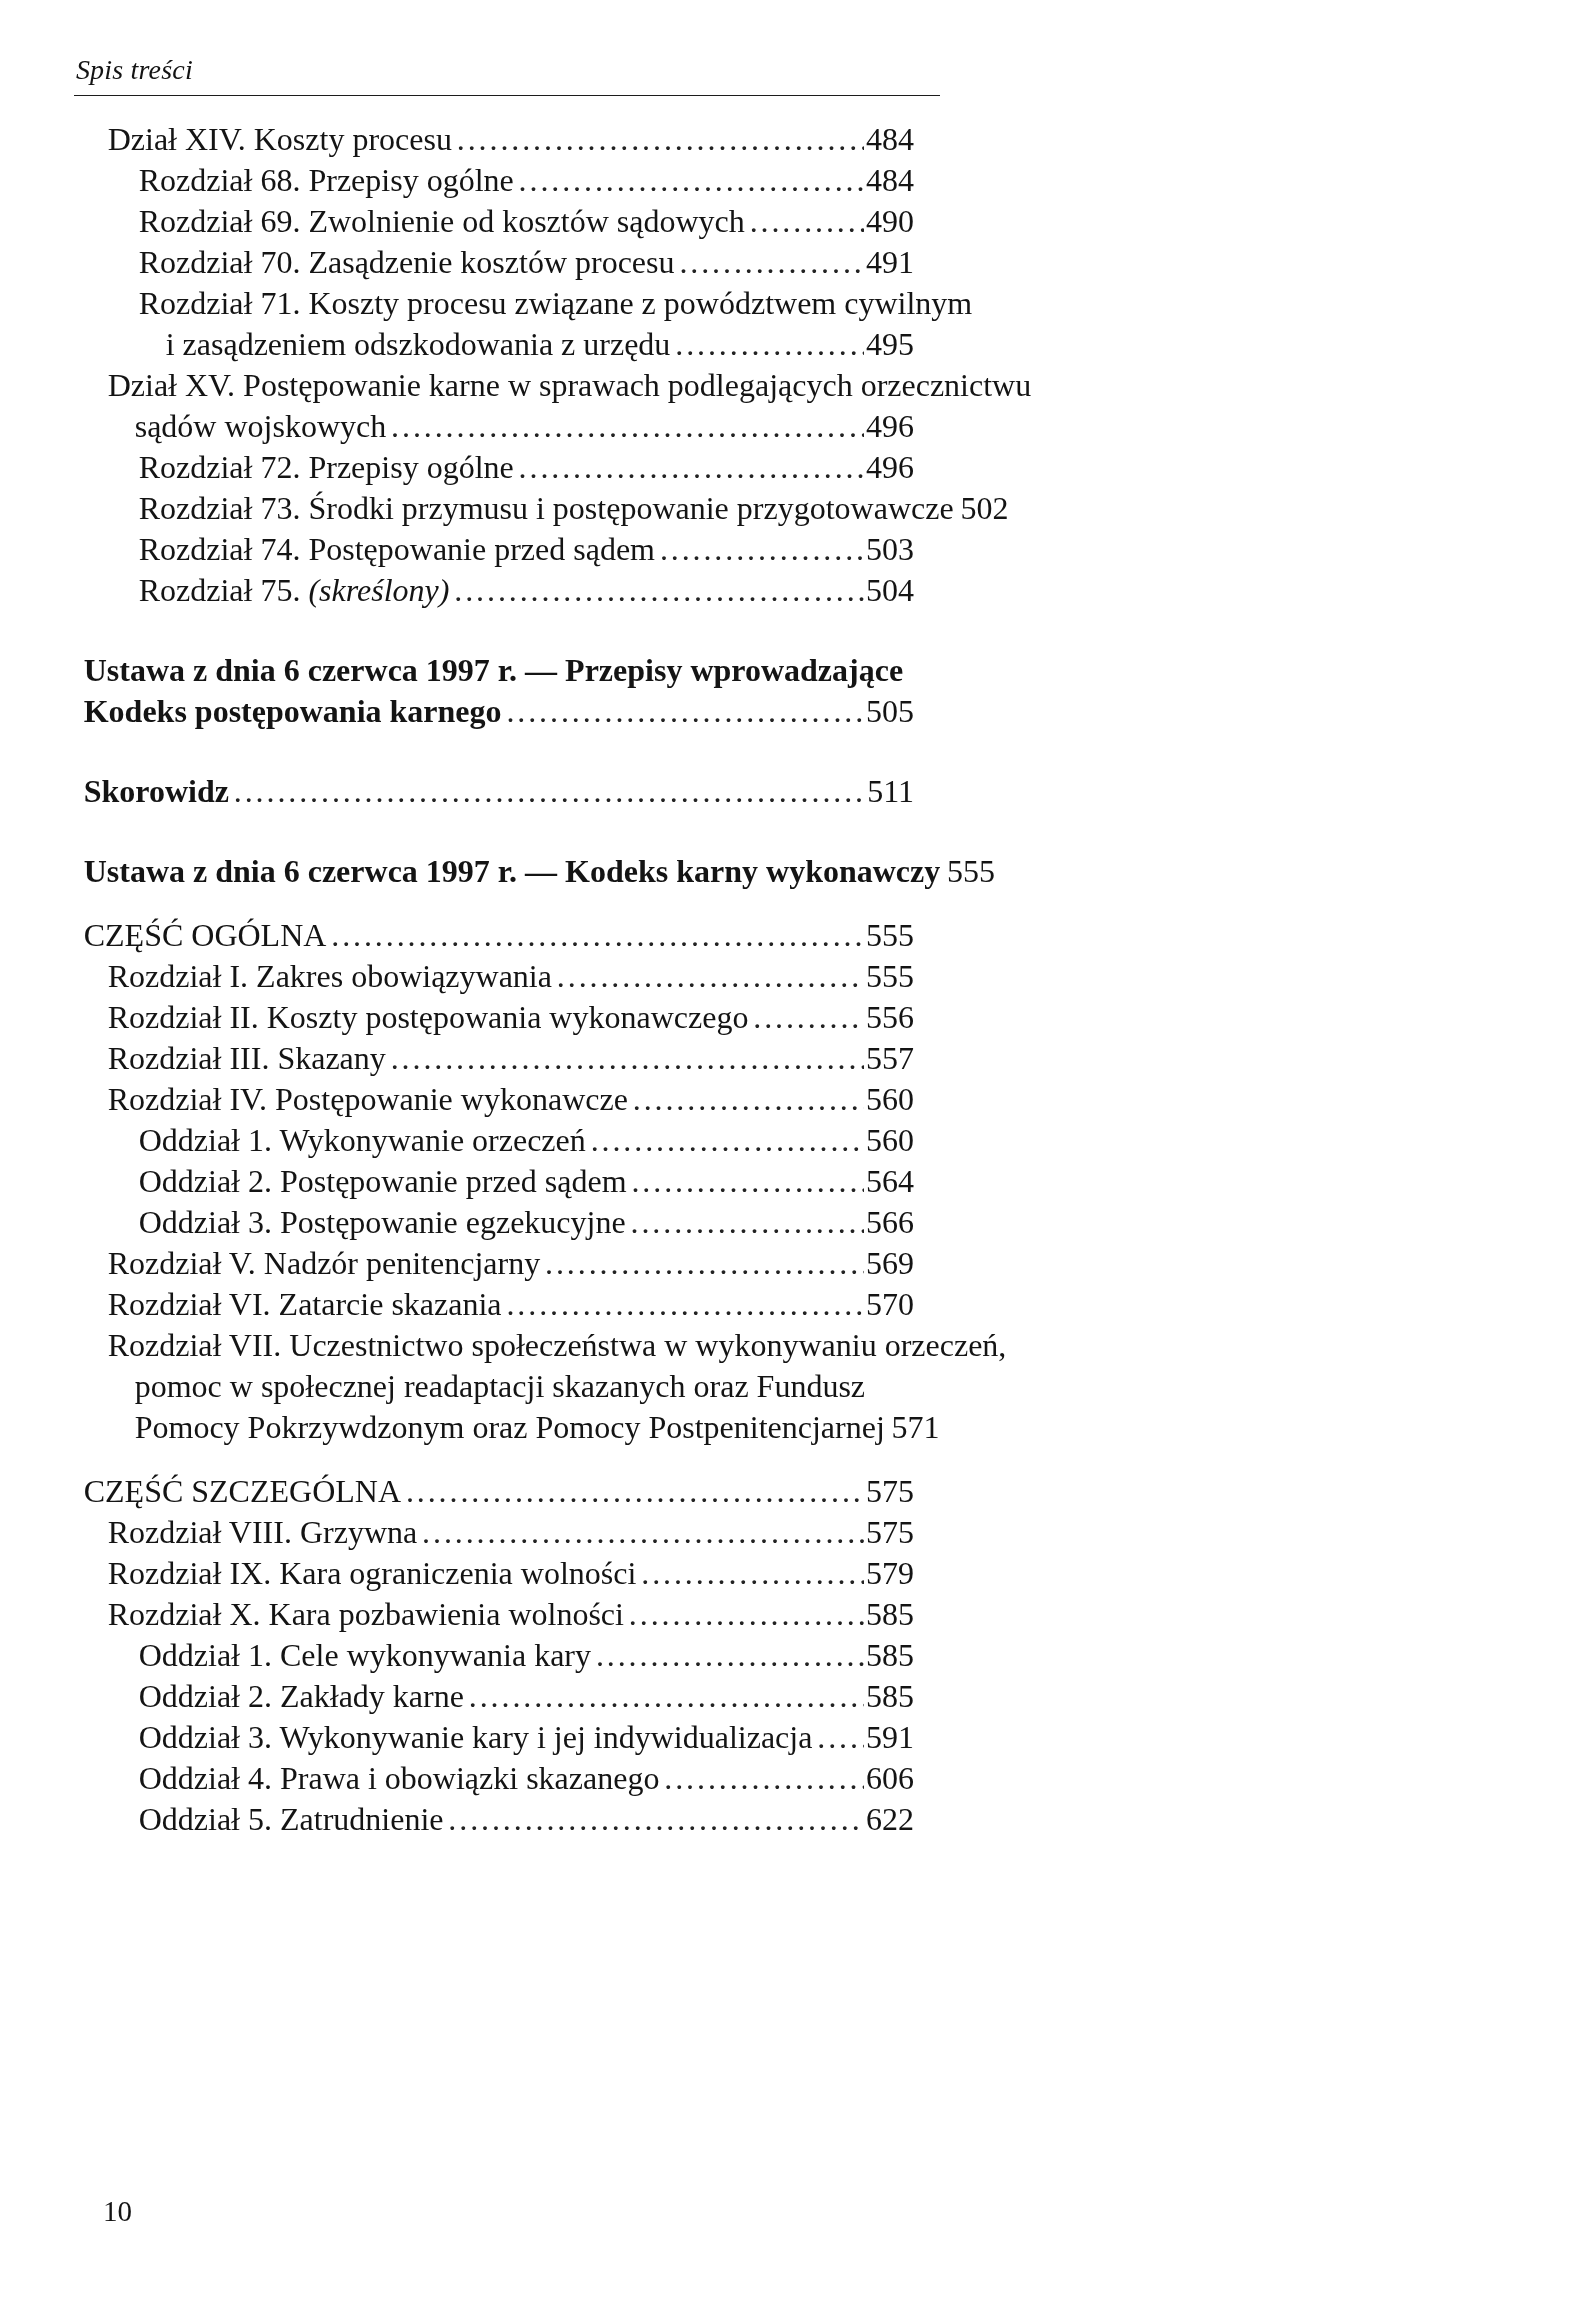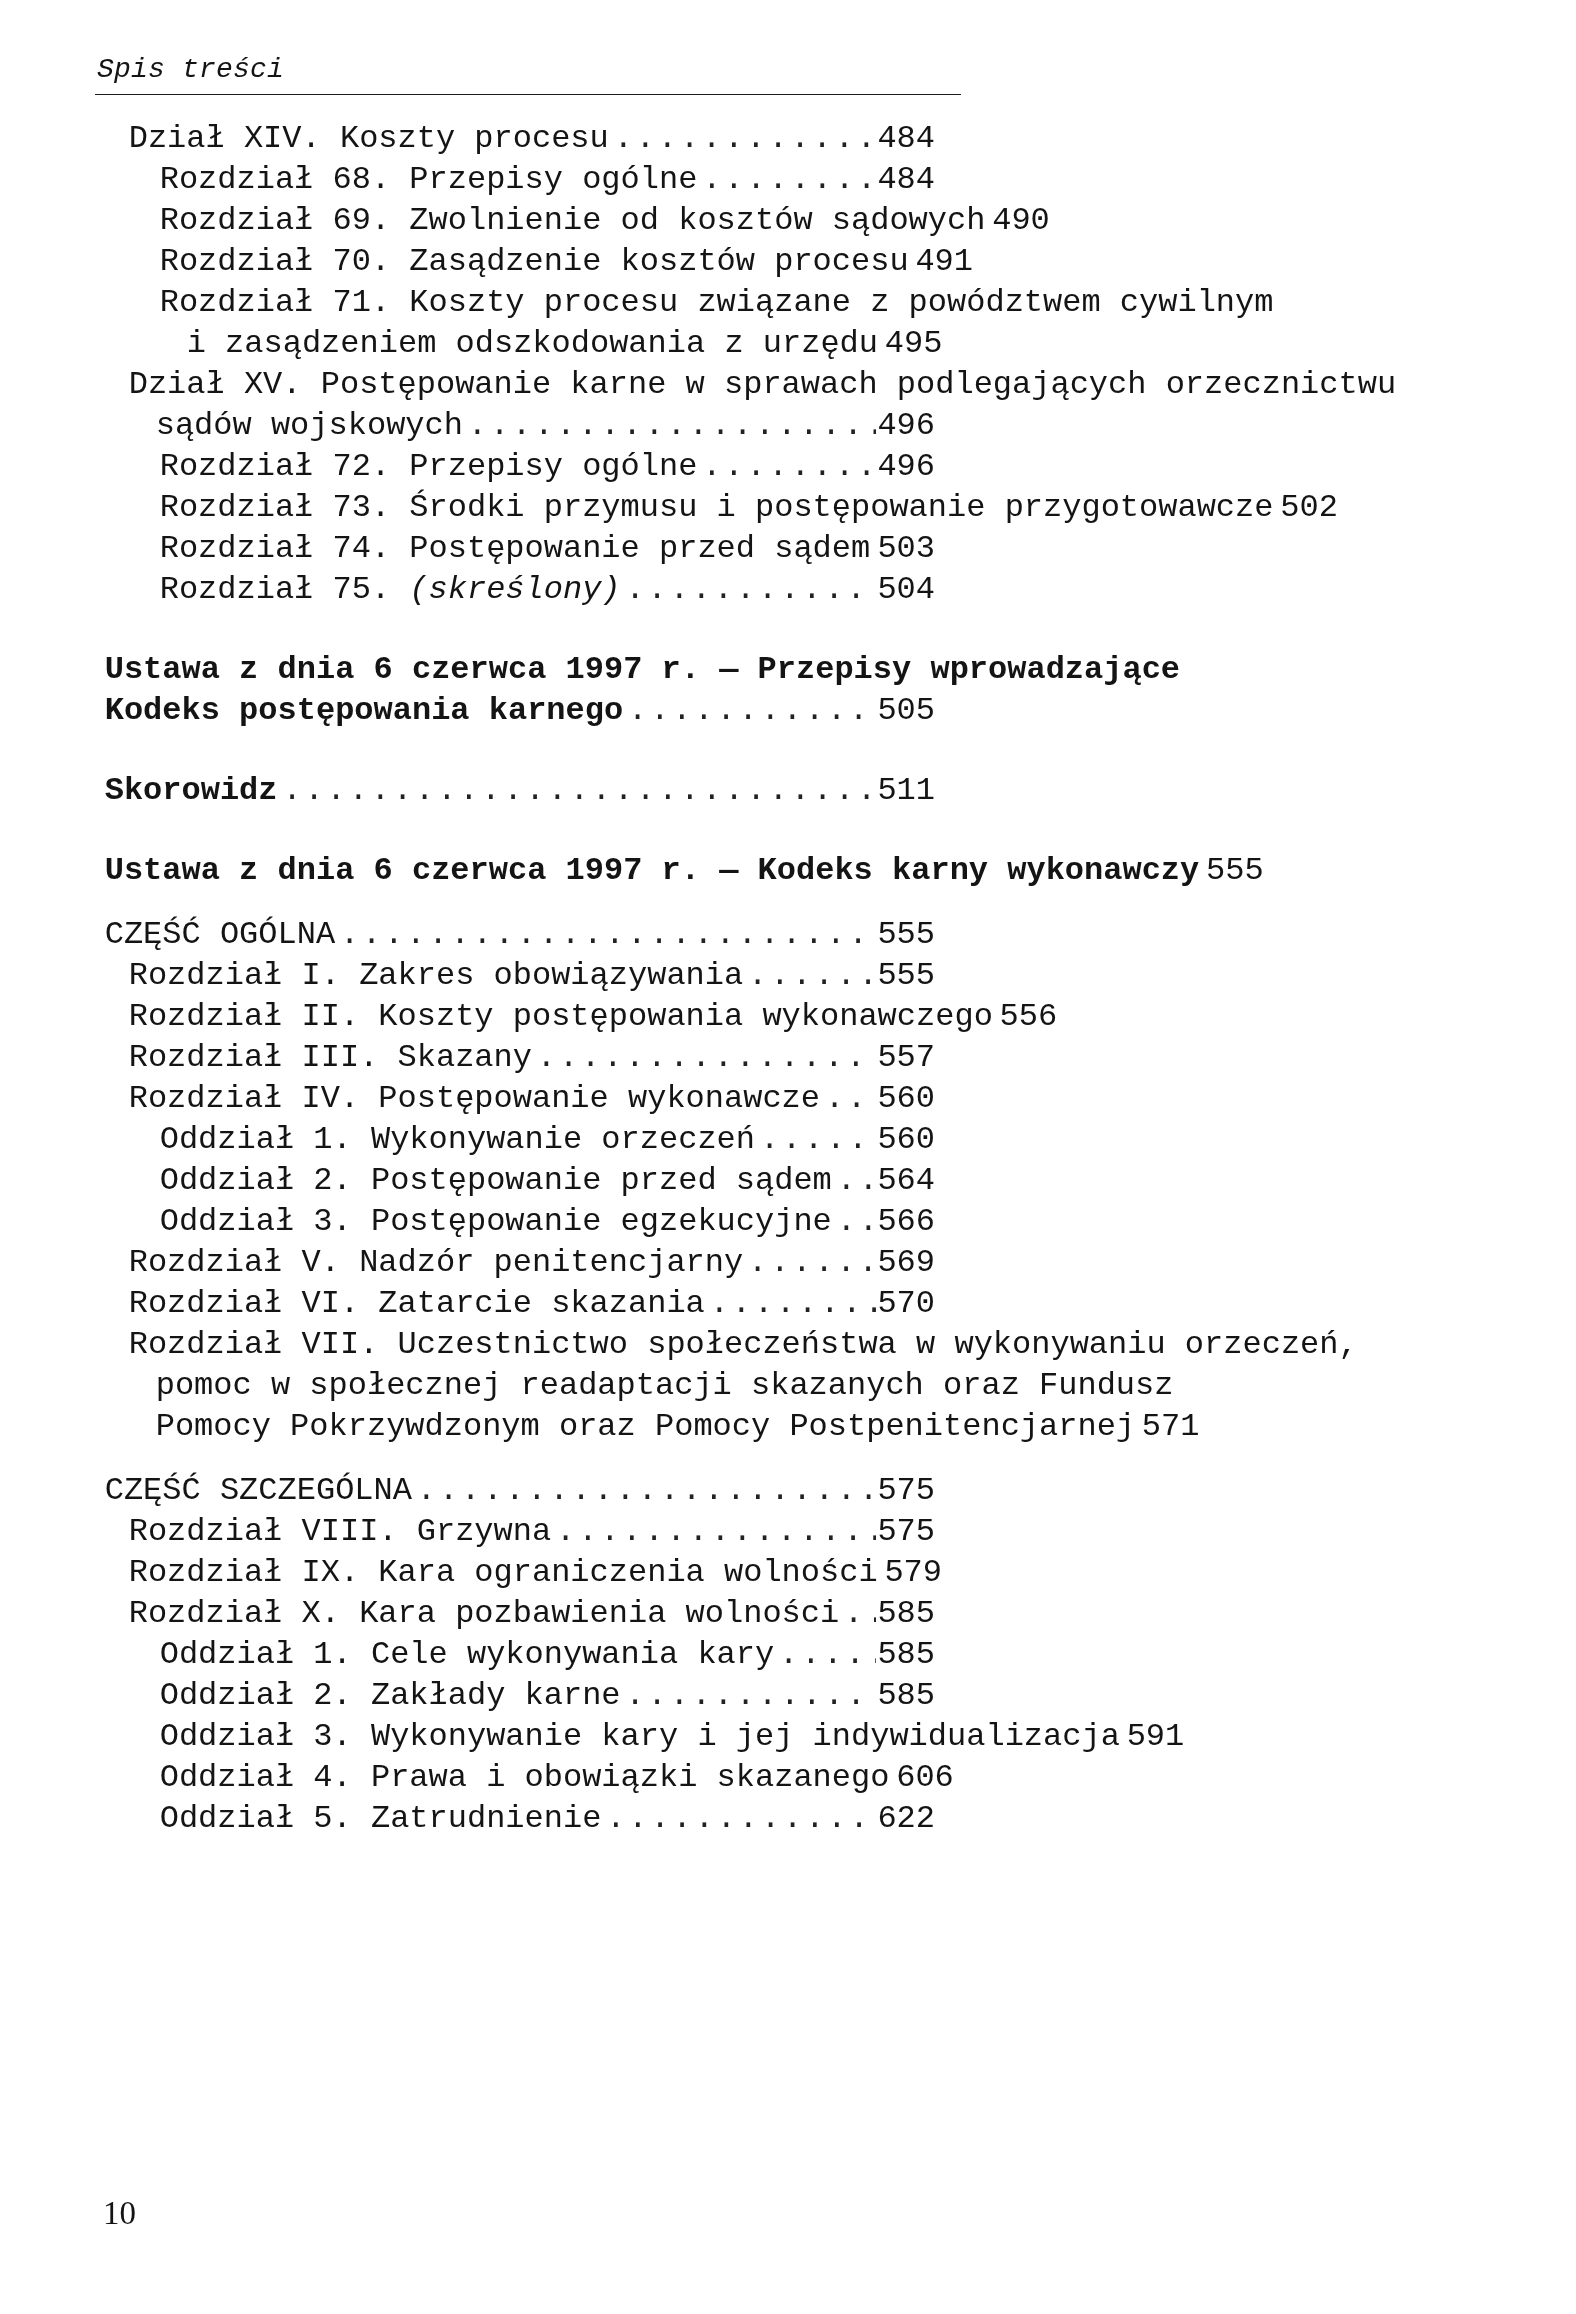--- a/index.html
+++ b/index.html
@@ -6,23 +6,22 @@
   html, body { background: #ffffff; }
   body {
     width: 1577px;
     height: 2314px;
     position: relative;
     color: #141414;
     font-family: "Liberation Serif", "DejaVu Serif", serif;
     overflow: hidden;
   }
   .page-inner {
-    padding: 54px 0 0 95px;
+    padding: 54px 0 0 74px;
     width: 980px;
-    font-family: Liberation Mono, monospace;
   }
   .header-title {
     font-style: italic;
     font-size: 28px;
     padding-left: 1.9px;
     letter-spacing: 0.2px;
   }
   .header-rule {
     border-bottom: 1.9px solid #1c1c1c;
     margin-top: 8.7px;
@@ -60,21 +59,21 @@
     color: #222;
   }
   .pagenum {
     flex: 0 0 auto;
     font-weight: normal;
   }
   .footer-page {
     position: absolute;
     left: 103px;
     top: 2195px;
-    font-size: 33px;
+    font-size: 29px;
   }
 </style>
 </head>
 <body>
 
 <div class="page-inner">
   <div class="header">
     <div class="header-title">Spis treści</div>
     <div class="header-rule"></div>
   </div>

